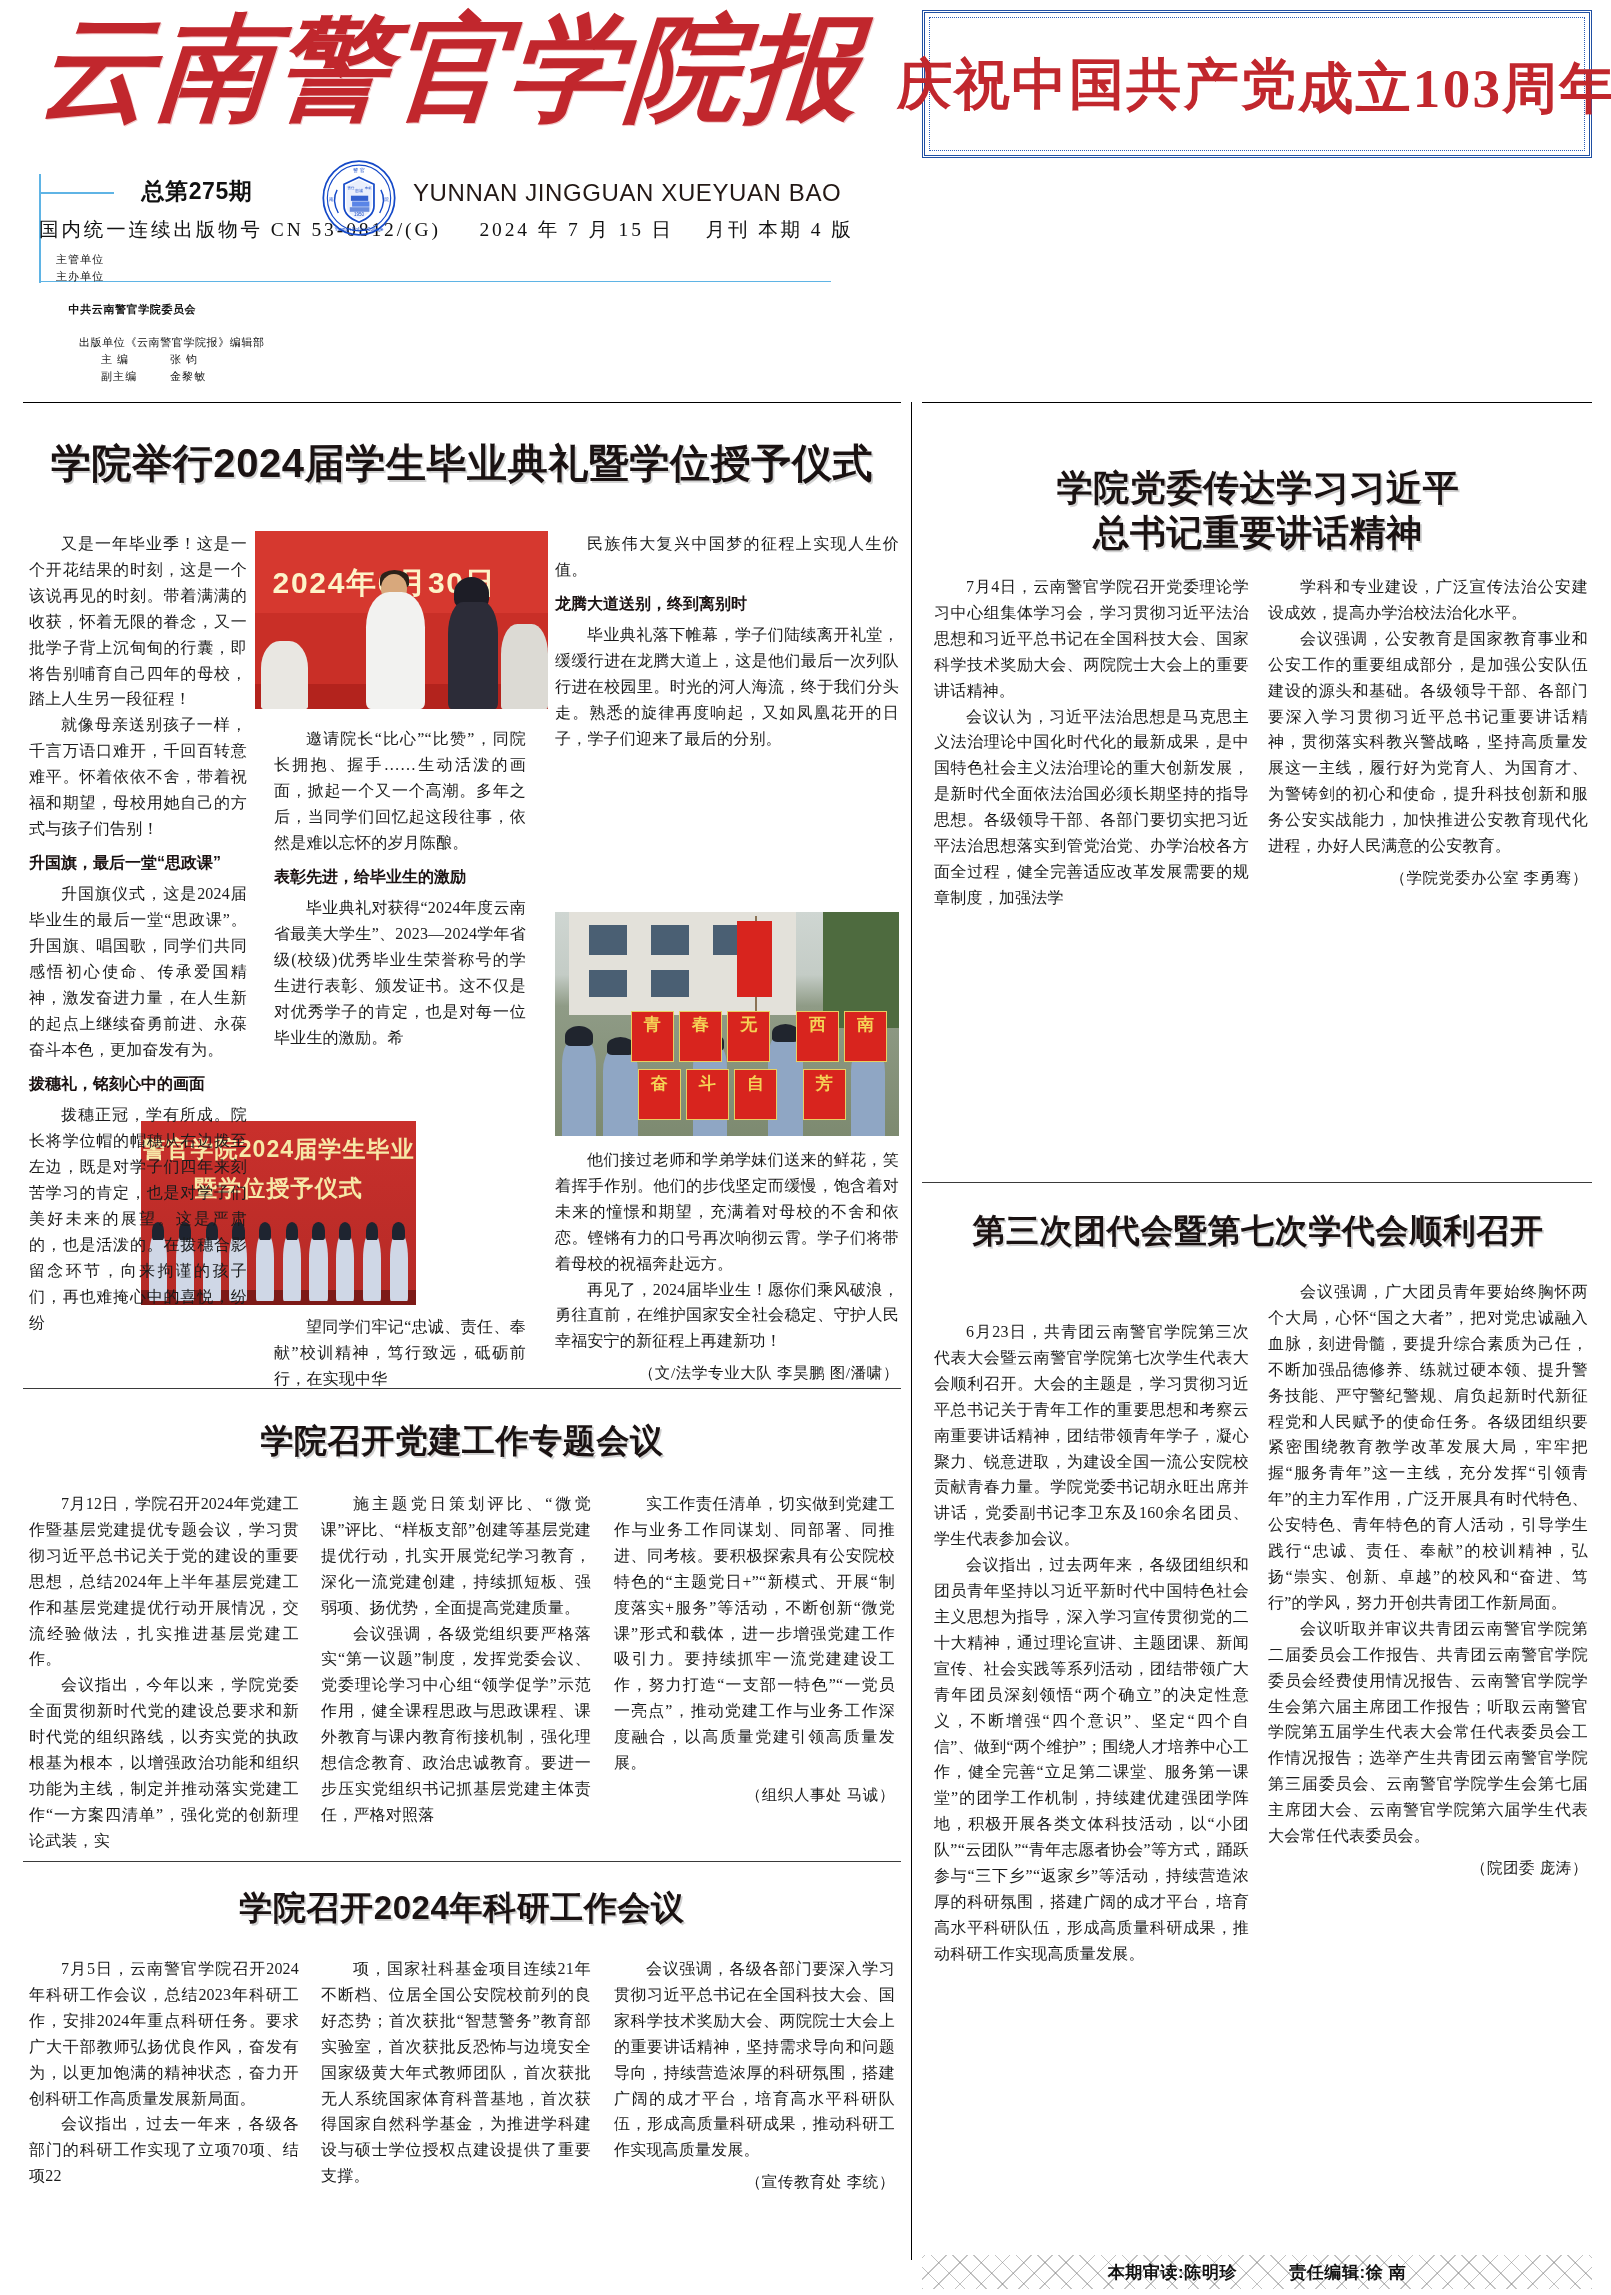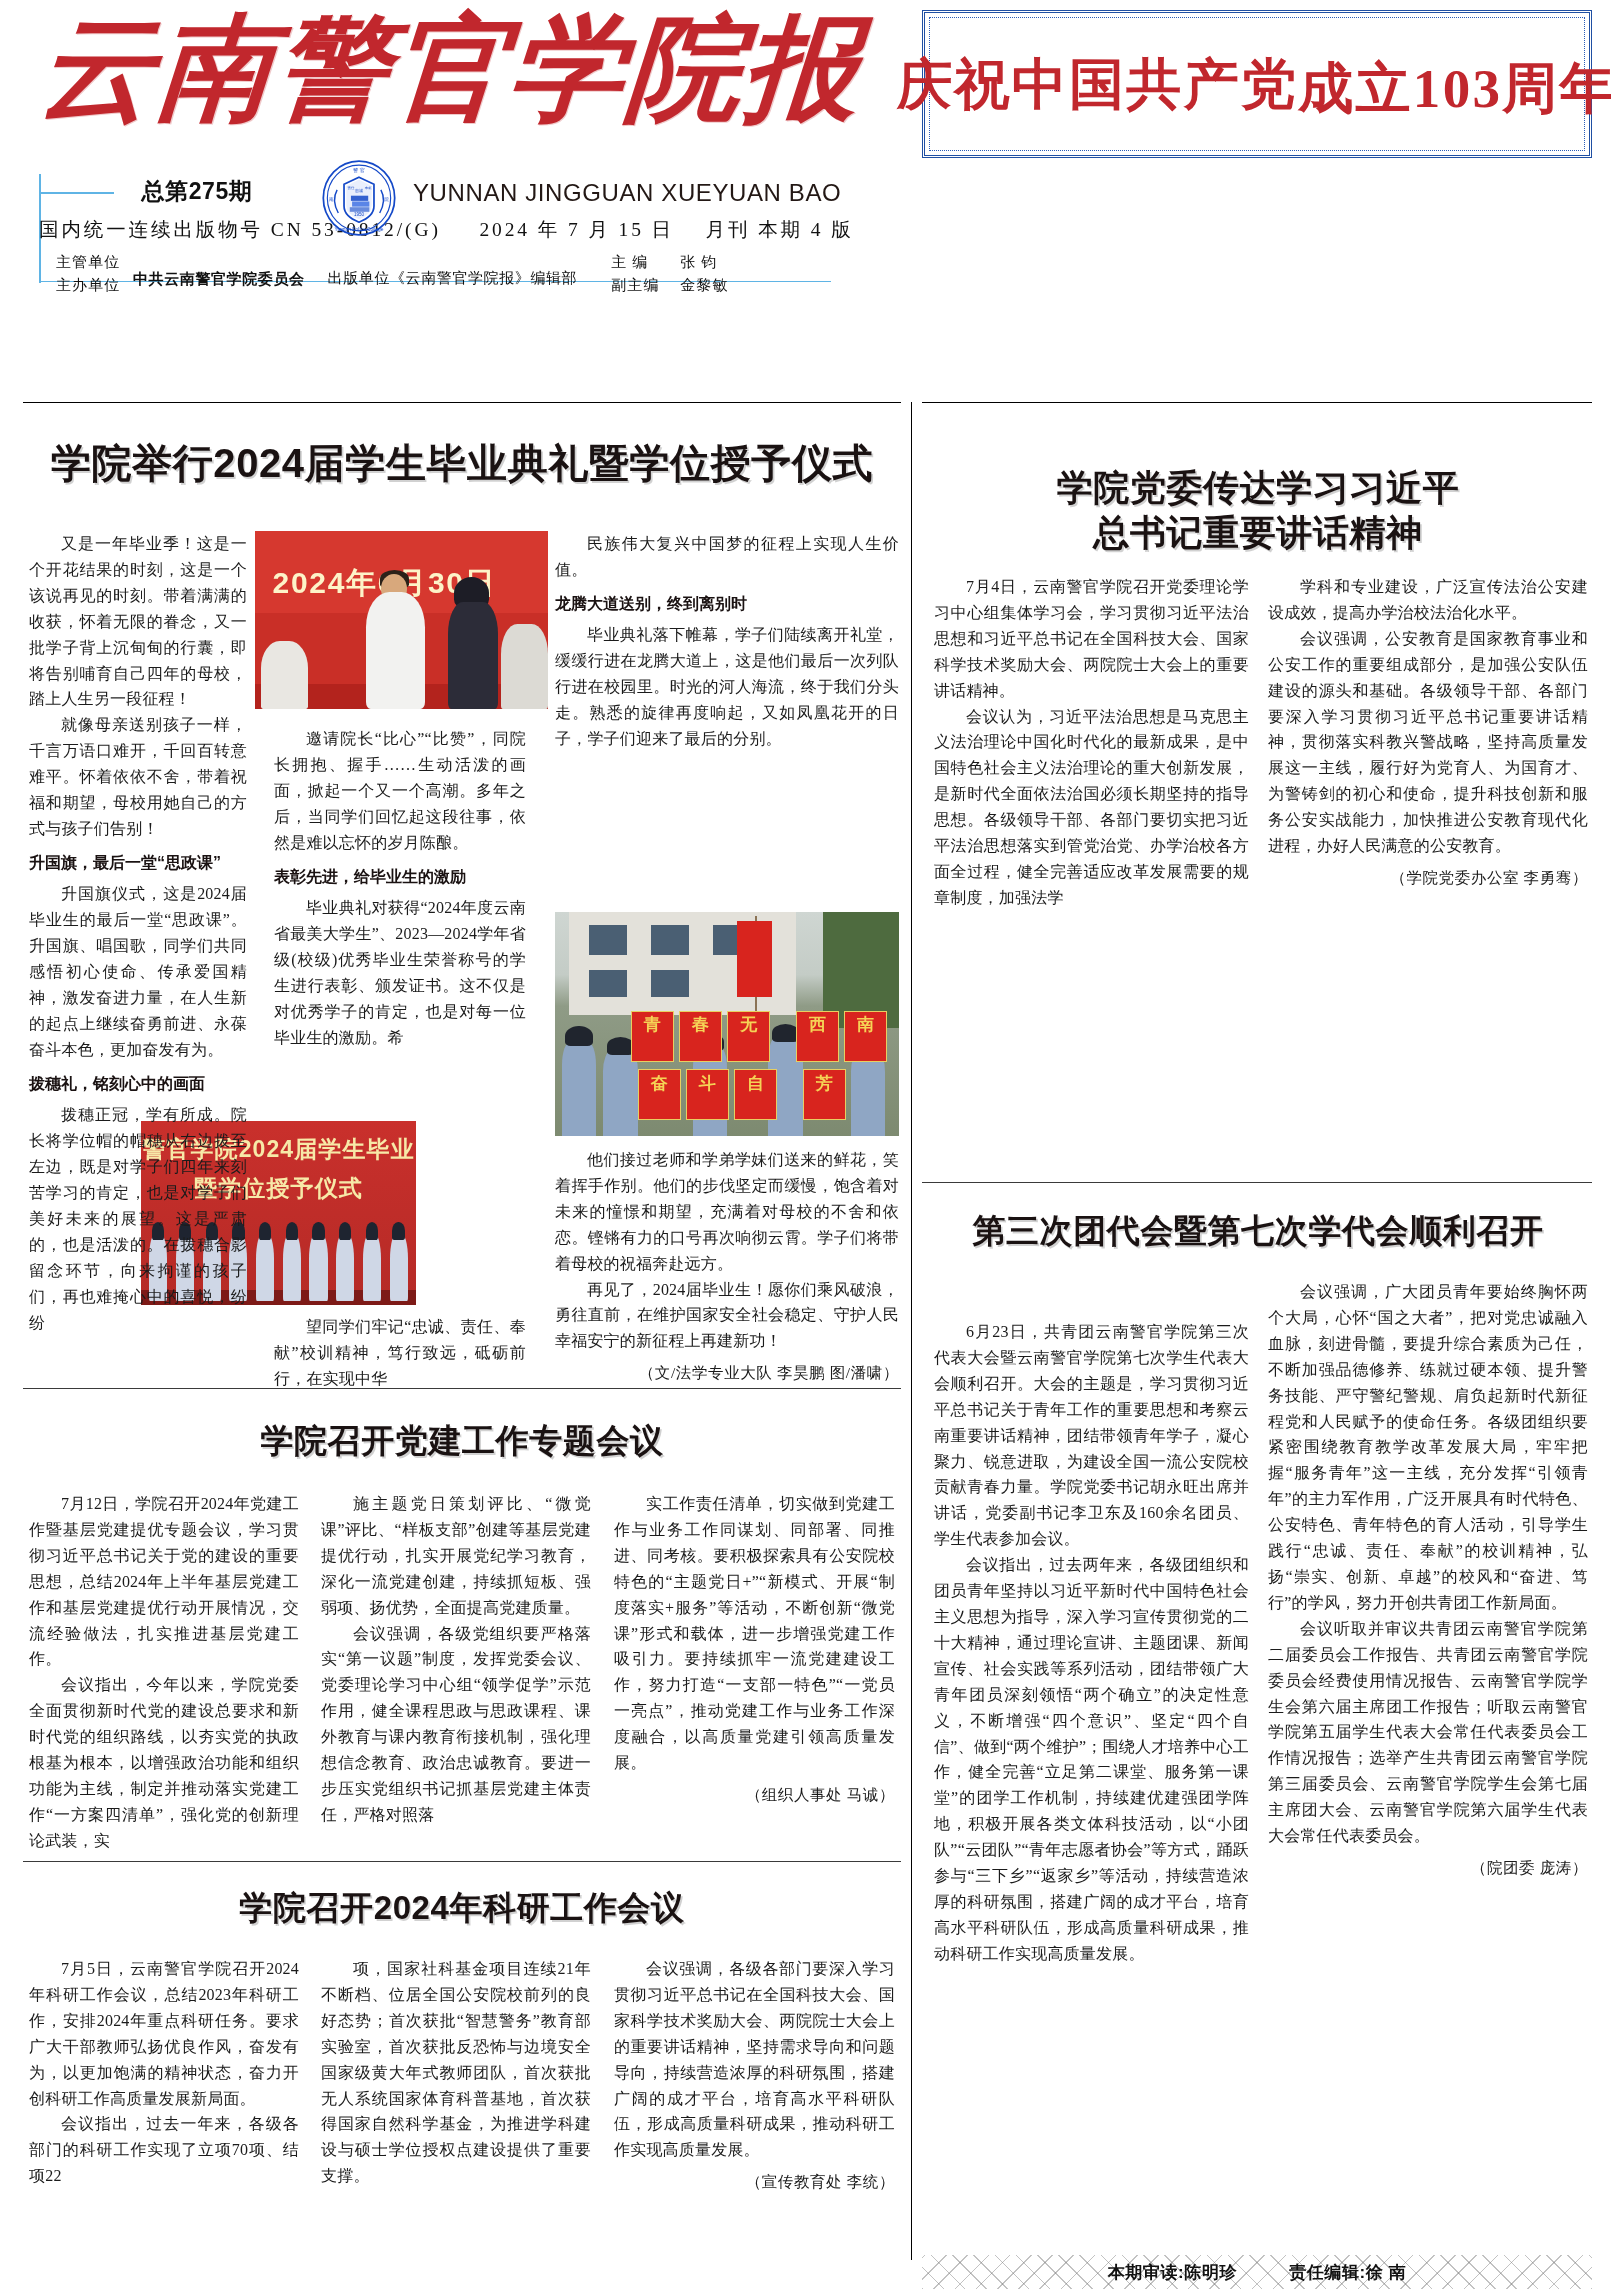--- a/index.html
+++ b/index.html
@@ -26,27 +26,27 @@
   .mast-meta{position:absolute;left:0px;top:166px;width:820px;}
   .meta-row1{display:flex;align-items:center;height:42px;}
   .meta-rule{width:75px;height:1.7px;background:#5fb4e5;margin-left:16px;margin-top:3.4px;}
   .issue-no{font-family:"Liberation Sans",sans-serif;font-size:23px;font-weight:bold;
     color:#111;margin-left:27.5px;letter-spacing:0.6px;}
   .emblem{position:absolute;left:298px;top:-10.3px;width:76px;height:76px;}
   .pinyin{position:absolute;left:390px;top:8px;font-family:"Liberation Sans",sans-serif;
     font-size:24px;letter-spacing:0.6px;color:#231815;font-weight:500;white-space:nowrap;}
   .cnline{margin-top:3.4px;font-size:19.5px;color:#111;letter-spacing:2.9px;white-space:nowrap;
     font-family:"Liberation Serif",serif;padding-left:16px;}
-  .mast-bottom{display:flex;margin-top:8px;padding-left:33px;font-size:15px;}
+  .mast-bottom{display:flex;margin-top:8px;padding-left:33px;font-size:11px;flex-direction:column;}
   .mb-col-labels{line-height:1.55;letter-spacing:1.1px;color:#111;}
   .mb-col-org{margin-left:12.6px;line-height:1.55;font-family:"Liberation Sans",sans-serif;
     font-weight:bold;letter-spacing:0.6px;color:#111;padding-top:16px;}
   .mb-col-pub{margin-left:23px;line-height:1.55;color:#111;padding-top:16px;letter-spacing:0.6px;}
   .mb-col-ed{margin-left:34px;line-height:1.55;color:#111;letter-spacing:1.1px;}
-  .mb-col-ed .r{display:flex;}
+  .mb-col-ed .r{display:flex;margin-left:11px;}
   .mb-col-ed .k{width:69px;}
   .mast-hr{position:absolute;left:16px;top:169px;width:1.7px;height:109px;background:#5fb4e5;}
   .mast-box-bottom{position:absolute;left:16px;top:276px;width:792px;height:1.7px;background:#5fb4e5;}
 
   
   .banner{position:absolute;left:922px;top:10.3px;width:670px;height:148px;
     border:3.4px double #1f4fa3;padding:0;box-sizing:border-box;}
   .banner-inner{position:absolute;inset:4px;border:1.7px dotted #2a5cb8;box-sizing:border-box;
     display:flex;flex-direction:row;align-items:center;justify-content:center;}
   .banner-l1{font-family:"Liberation Serif",serif;font-weight:bold;color:#c1272d;

